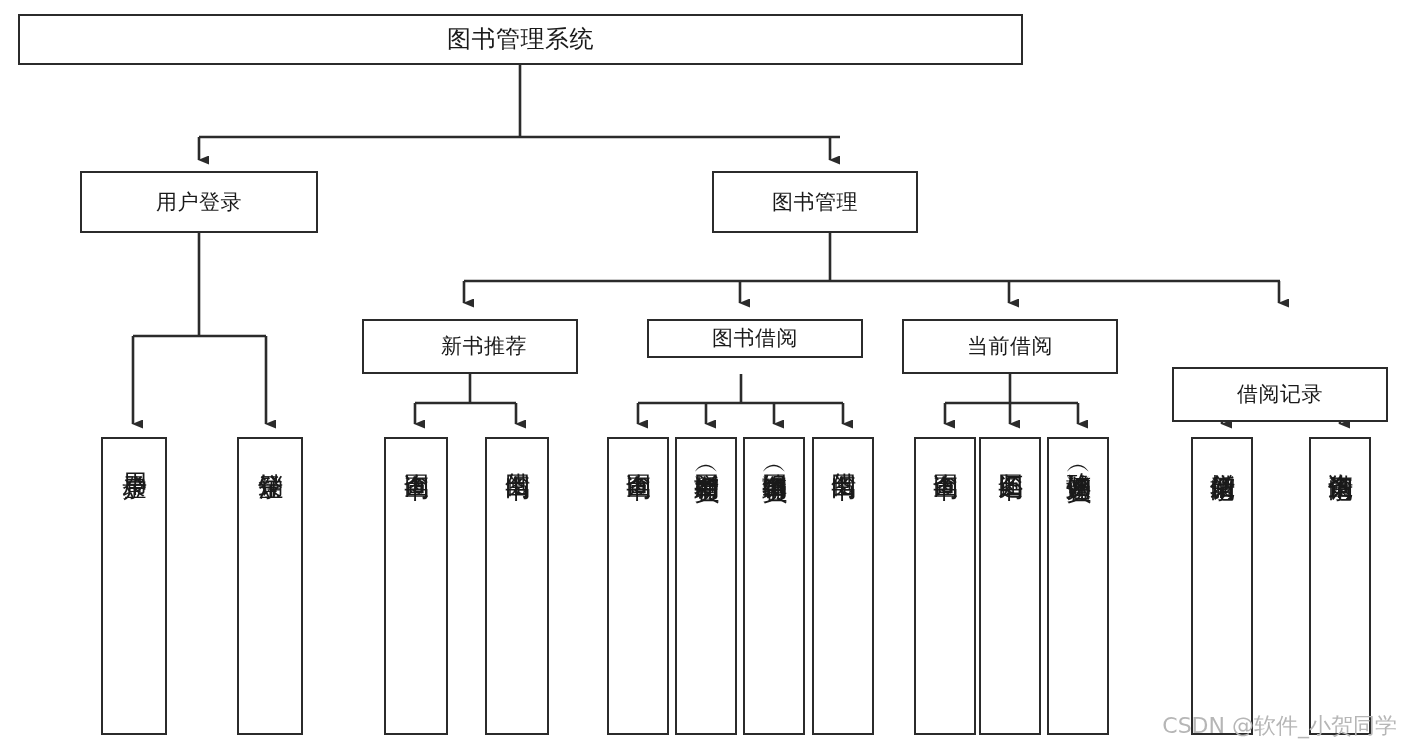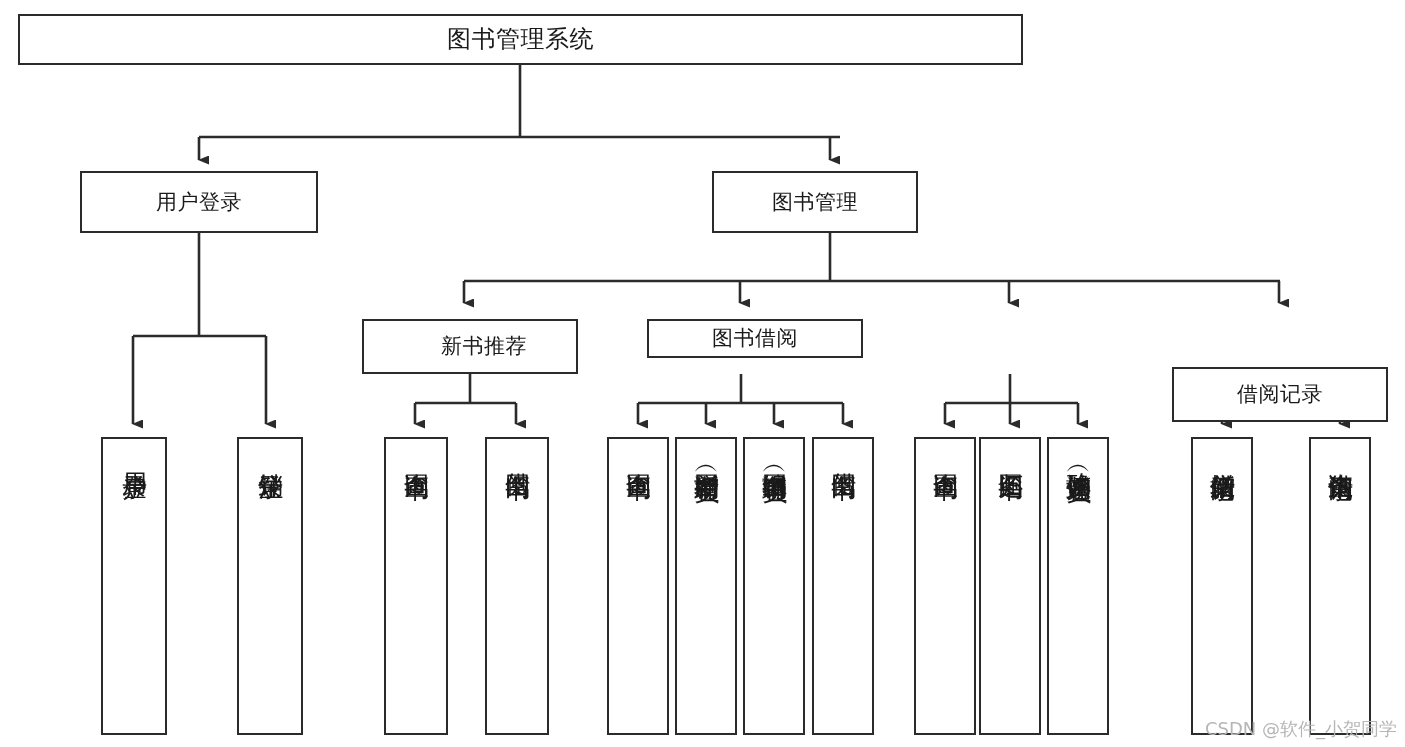--- a/index.html
+++ b/index.html
@@ -53,21 +53,21 @@
     writing-mode: vertical-rl;
     text-orientation: upright;
     font-size: 25px;
     line-height: 1.06;
     letter-spacing: 1px;
   }
   #watermark {
     position: absolute;
     right: 8px;
     bottom: 6px;
-    font-size: 18px;
+    font-size: 22px;
     color: #b6b6b6;
     font-family: "DejaVu Sans", "Liberation Sans", sans-serif;
     white-space: nowrap;
   }
 </style>
 </head>
 <body>
 
 <div id="canvas">
 
@@ -131,20 +131,23 @@
   <div class="node horiz" style="left:712px; top:171px; width:206px; height:62px;">
     <span class="lbl">图书管理</span>
   </div>
 
   <div class="node horiz" style="left:362px; top:319px; width:216px; height:55px;padding-left:28px;">
     <span class="lbl">新书推荐</span>
   </div>
   <div class="node horiz" style="left:633px; top:319px; width:216px; height:39px;margin-left:14px;">
     <span class="lbl">图书借阅</span>
   </div>
+  <div class="node horiz" style="left:902px; top:319px; width:216px; height:55px;">
+    <span class="lbl">当前借阅</span>
+  </div>
   <div class="node horiz" style="left:1172px; top:319px; width:216px; height:55px;margin-top:48px;">
     <span class="lbl">借阅记录</span>
   </div>
 
   <div class="node vert" style="left:101px; top:437px; width:66px; height:298px;">
     <span class="lbl">用户登录</span>
   </div>
   <div class="node vert" style="left:237px; top:437px; width:66px; height:298px;">
     <span class="lbl">注销登录</span>
   </div>

